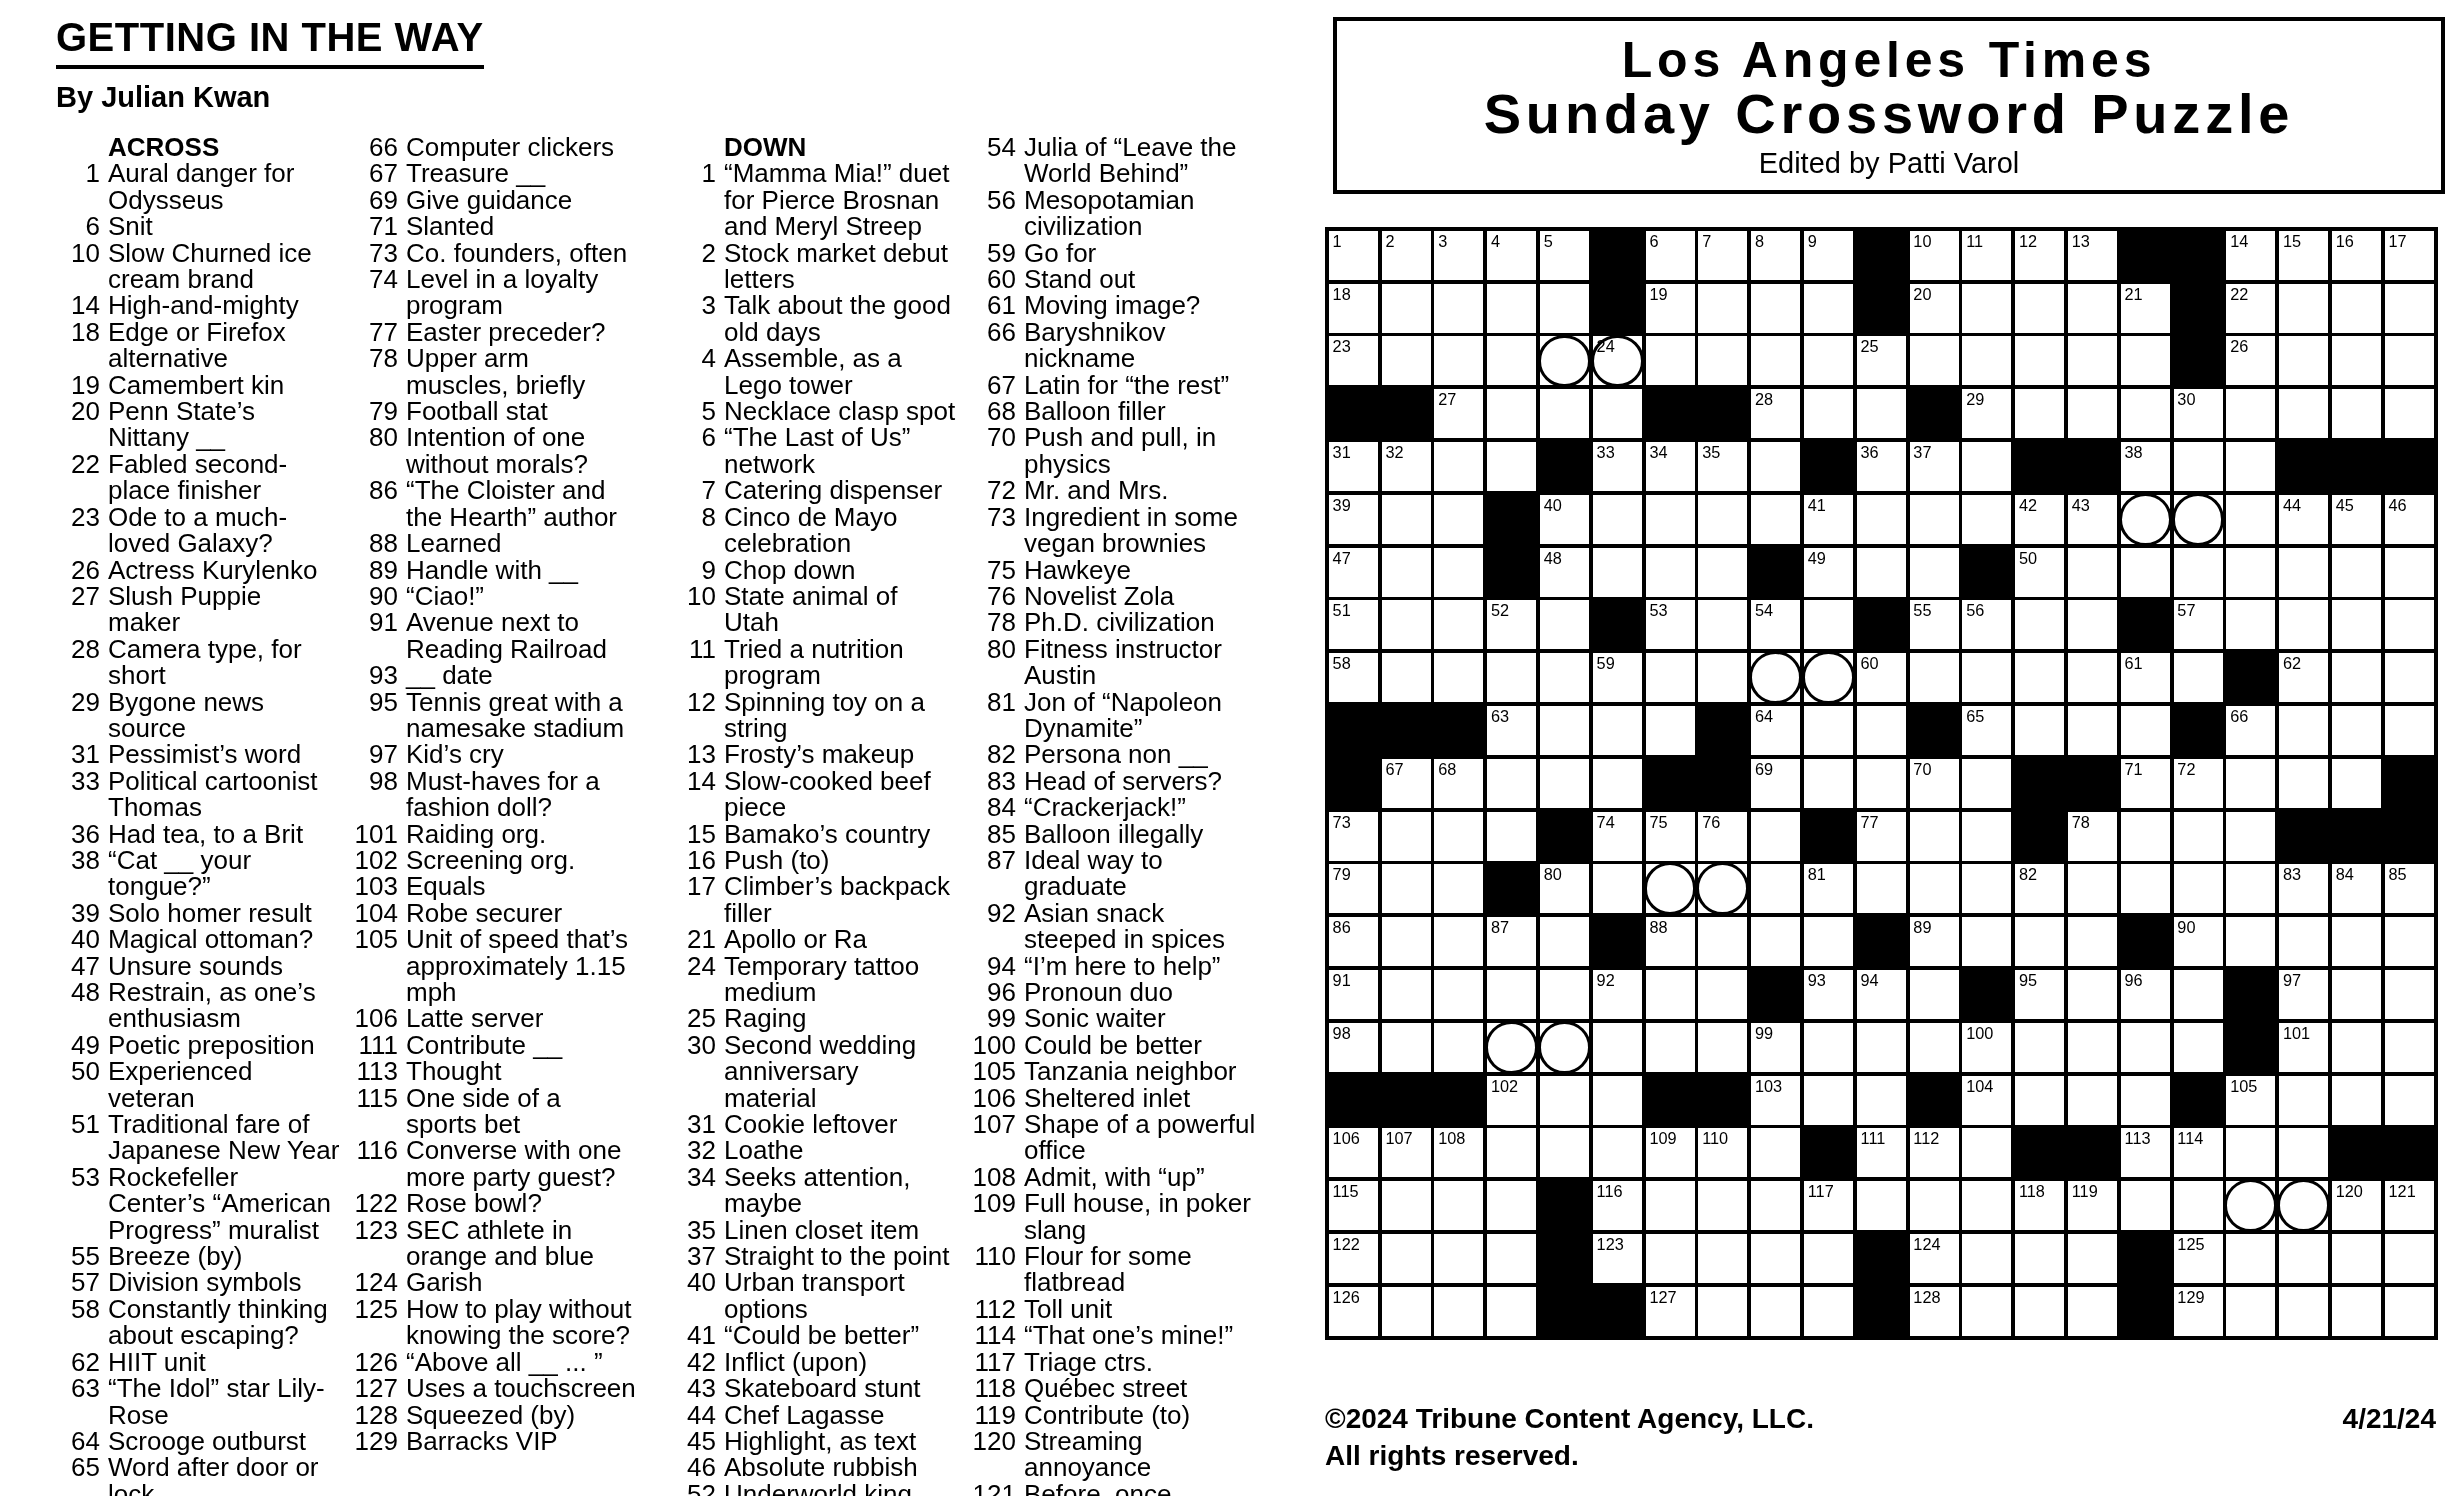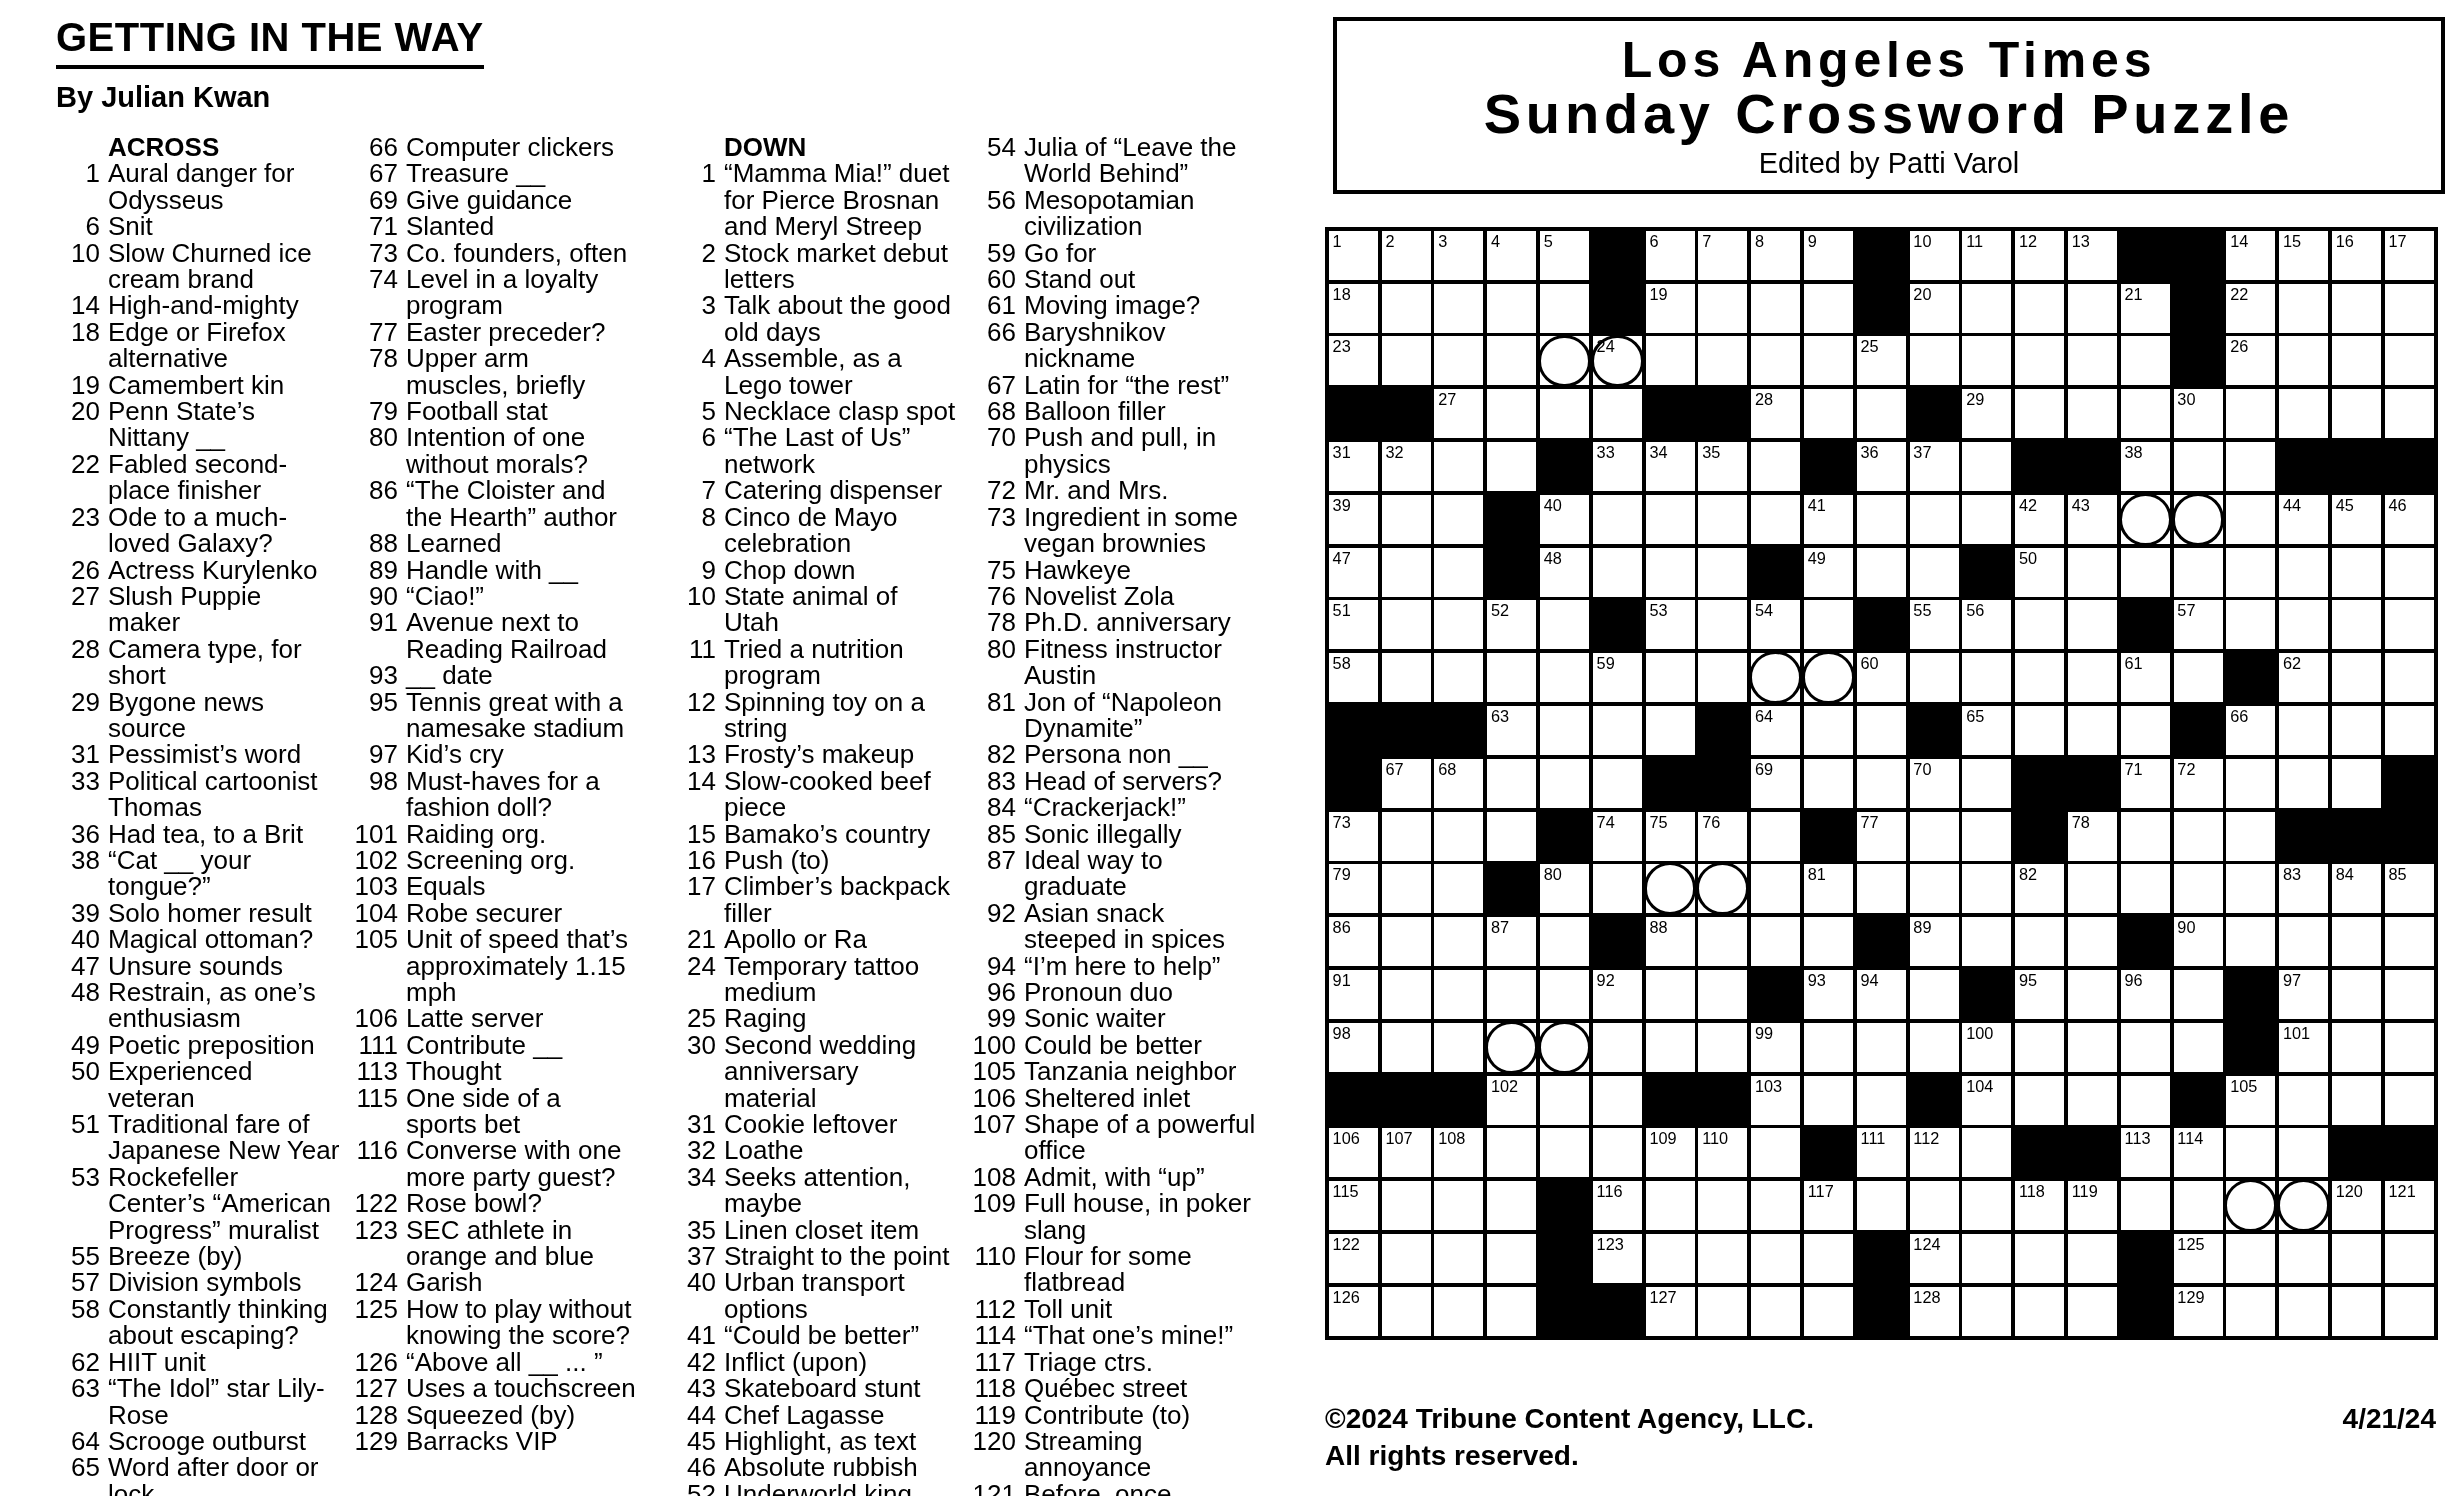--- a/index.html
+++ b/index.html
@@ -172,27 +172,27 @@
       <div class="clue"><span class="num">60</span><span class="txt">Stand out</span></div>
       <div class="clue"><span class="num">61</span><span class="txt">Moving image?</span></div>
       <div class="clue"><span class="num">66</span><span class="txt">Baryshnikov nickname</span></div>
       <div class="clue"><span class="num">67</span><span class="txt">Latin for “the rest”</span></div>
       <div class="clue"><span class="num">68</span><span class="txt">Balloon filler</span></div>
       <div class="clue"><span class="num">70</span><span class="txt">Push and pull, in physics</span></div>
       <div class="clue"><span class="num">72</span><span class="txt">Mr. and Mrs.</span></div>
       <div class="clue"><span class="num">73</span><span class="txt">Ingredient in some vegan brownies</span></div>
       <div class="clue"><span class="num">75</span><span class="txt">Hawkeye</span></div>
       <div class="clue"><span class="num">76</span><span class="txt">Novelist Zola</span></div>
-      <div class="clue"><span class="num">78</span><span class="txt">Ph.D. anniversary</span></div>
+      <div class="clue"><span class="num">78</span><span class="txt">Ph.D. civilization</span></div>
       <div class="clue"><span class="num">80</span><span class="txt">Fitness instructor Austin</span></div>
       <div class="clue"><span class="num">81</span><span class="txt">Jon of “Napoleon Dynamite”</span></div>
       <div class="clue"><span class="num">82</span><span class="txt">Persona non __</span></div>
       <div class="clue"><span class="num">83</span><span class="txt">Head of servers?</span></div>
       <div class="clue"><span class="num">84</span><span class="txt">“Crackerjack!”</span></div>
-      <div class="clue"><span class="num">85</span><span class="txt">Sonic illegally</span></div>
+      <div class="clue"><span class="num">85</span><span class="txt">Balloon illegally</span></div>
       <div class="clue"><span class="num">87</span><span class="txt">Ideal way to graduate</span></div>
       <div class="clue"><span class="num">92</span><span class="txt">Asian snack steeped in spices</span></div>
       <div class="clue"><span class="num">94</span><span class="txt">“I’m here to help”</span></div>
       <div class="clue"><span class="num">96</span><span class="txt">Pronoun duo</span></div>
       <div class="clue"><span class="num">99</span><span class="txt">Sonic waiter</span></div>
       <div class="clue"><span class="num">100</span><span class="txt">Could be better</span></div>
       <div class="clue"><span class="num">105</span><span class="txt">Tanzania neighbor</span></div>
       <div class="clue"><span class="num">106</span><span class="txt">Sheltered inlet</span></div>
       <div class="clue"><span class="num">107</span><span class="txt">Shape of a powerful office</span></div>
       <div class="clue"><span class="num">108</span><span class="txt">Admit, with “up”</span></div>

